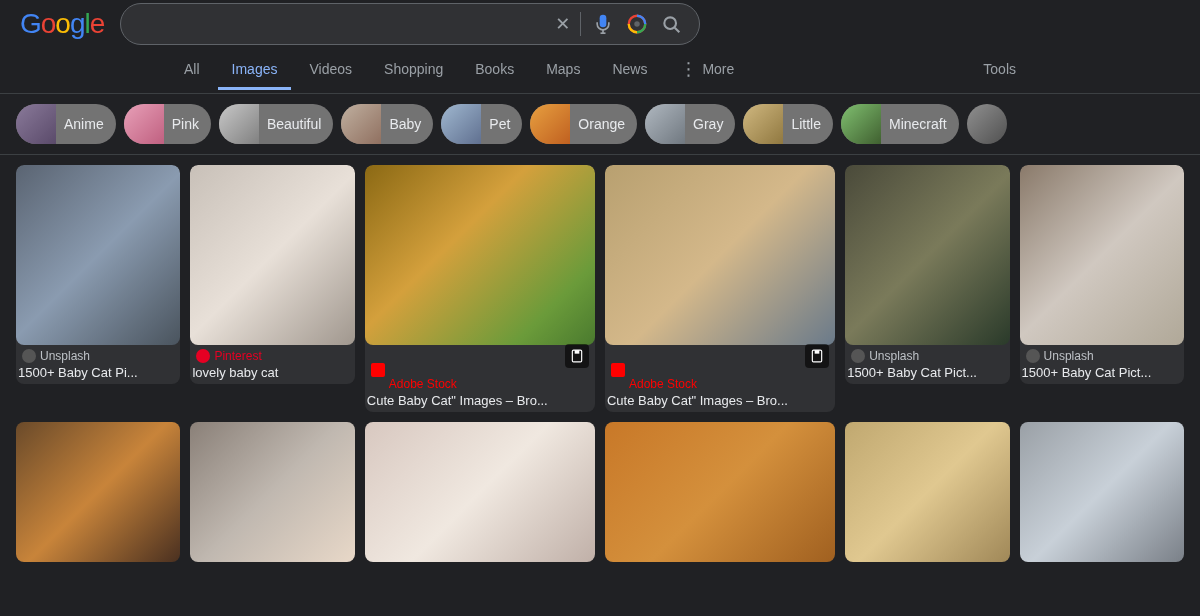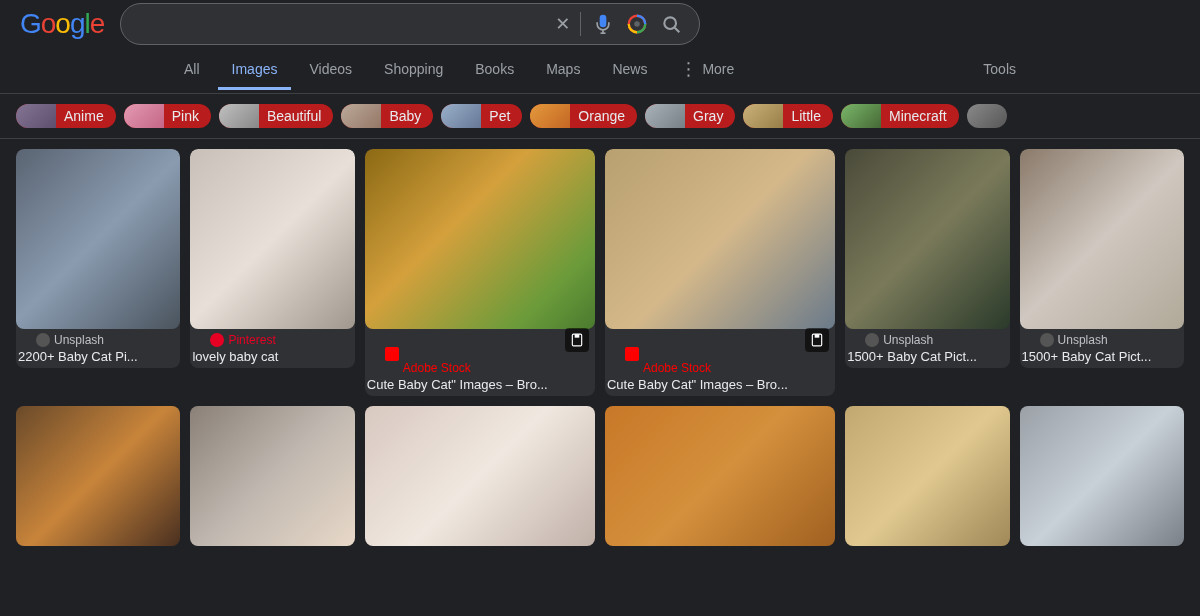--- a/index.html
+++ b/index.html
@@ -115,26 +115,26 @@
       padding: 10px 16px;
       gap: 8px;
       background: #202124;
       overflow-x: hidden;
       border-bottom: 1px solid #3c4043;
     }
 
     .chip {
       display: flex;
       align-items: center;
-      background: #b91c1c;
+      background: #737373;
       border-radius: 20px;
       overflow: hidden;
       cursor: pointer;
       white-space: nowrap;
-      height: 24px;
+      height: 40px;
     }
 
     .chip-thumb-placeholder {
       width: 40px;
       height: 40px;
       flex-shrink: 0;
       background: #555;
     }
 
     .chip-label {
@@ -164,21 +164,21 @@
       cursor: pointer;
       background: #303134;
       border-radius: 8px;
       overflow: hidden;
     }
 
     .image-source {
       display: flex;
       align-items: center;
       gap: 4px;
-      padding: 4px 20px 2px;
+      padding: 4px 6px 2px;
       font-size: 12px;
       color: #bdc1c6;
     }
 
     .source-favicon {
       width: 14px;
       height: 14px;
       border-radius: 50%;
       flex-shrink: 0;
     }
@@ -371,21 +371,21 @@
 
 <div class="image-grid">
 
   <div class="image-col">
     <div class="image-item">
       <div style="width:100%;height:180px;border-radius:8px;" class="cat-gray"></div>
       <div class="image-source">
         <div class="source-favicon" style="background:#555;"></div>
         <span class="unsplash-color">Unsplash</span>
       </div>
-      <div class="image-title">2200+ Baby Cat Pi...</div>
+      <div class="image-title">1500+ Baby Cat Pi...</div>
     </div>
   </div>
 
   <div class="image-col">
     <div class="image-item">
       <div style="width:100%;height:180px;border-radius:8px;" class="cat-white"></div>
       <div class="image-source">
         <div class="source-favicon" style="background:#e60023;border-radius:50%;"></div>
         <span class="pinterest-color">Pinterest</span>
       </div>

